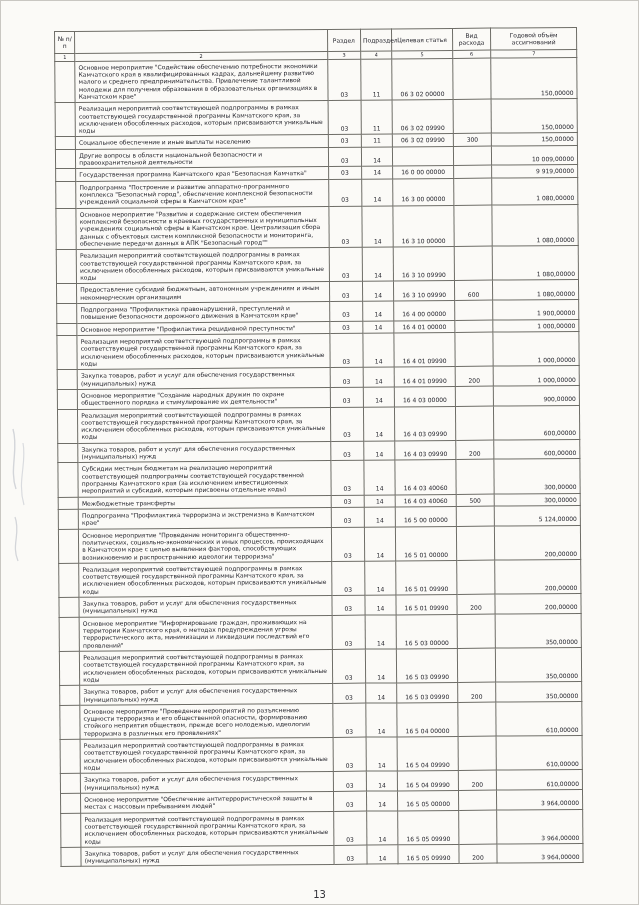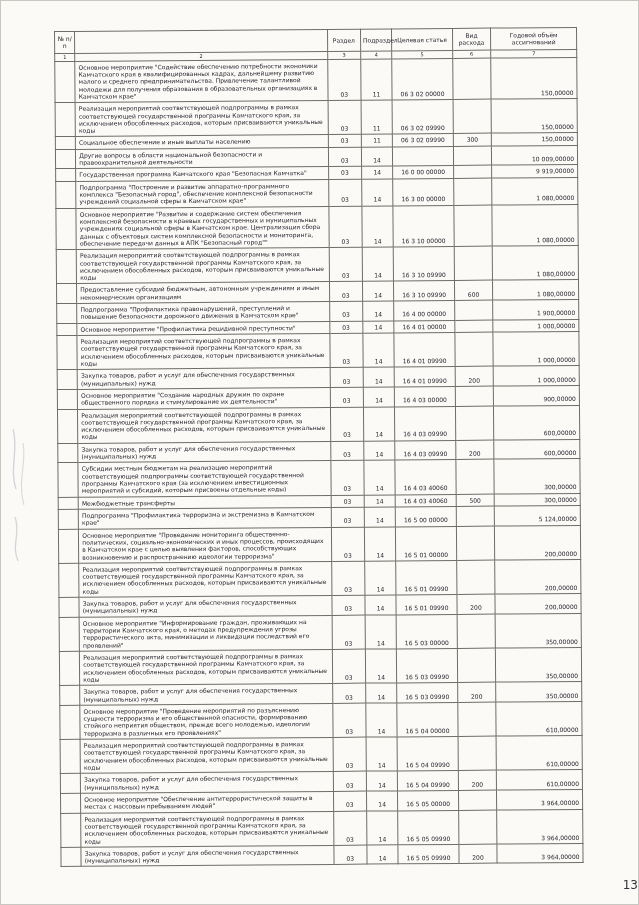--- a/index.html
+++ b/index.html
@@ -46,23 +46,23 @@
     font-size: 5px;
     line-height: 1;
   }
   tbody td { padding: 2px 3px; vertical-align: top; }
   td.num { }
   td.text { text-align: left; }
   td.code { text-align: center; vertical-align: bottom; padding: 2px 1px; white-space: nowrap; }
   td.amount { text-align: right; vertical-align: bottom; white-space: nowrap; padding-right: 3px; }
   .pagenum {
     position: absolute;
-    left: 0; right: 0; bottom: 12px;
-    text-align: right;
-    font-size: 12px;
+    left: 0; right: 0; bottom: 4px;
+    text-align: center;
+    font-size: 10px;
     color: #33333a;
   }
   .artifact {
     position: absolute;
     left: 2px; top: 420px;
     opacity: 0.55;
   }
 </style>
 </head>
 <body>

